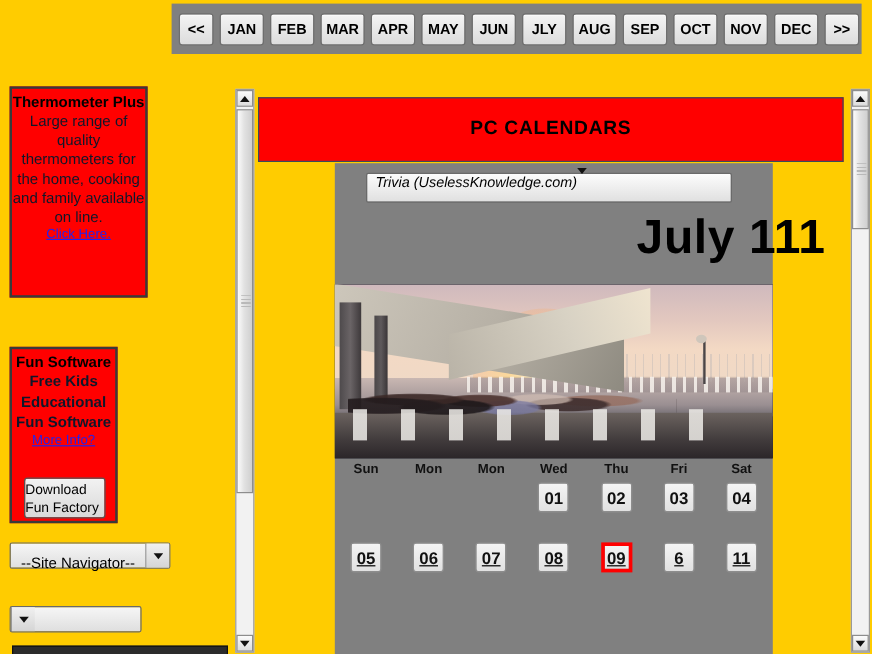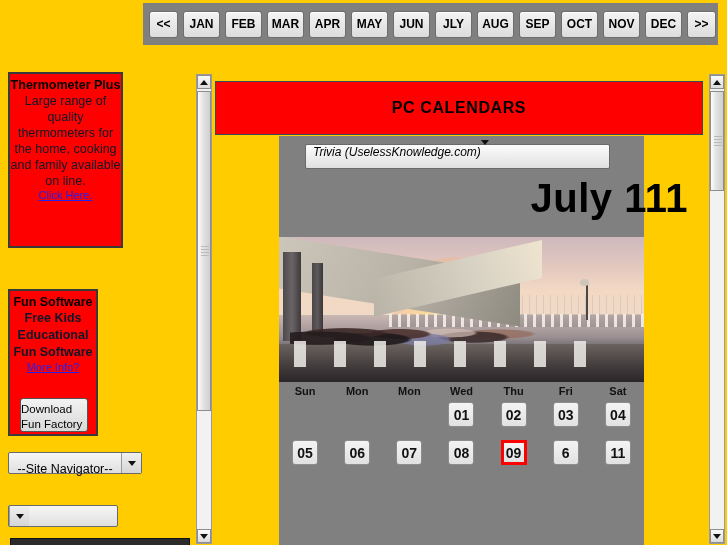--- a/index.html
+++ b/index.html
@@ -207,21 +207,21 @@
     position:absolute;left:0;top:249px;width:365px;
     display:grid;grid-template-columns:repeat(7,1fr);
     text-align:center;color:#111;font-weight:bold;font-size:11px;
   }
   .date-row{
     position:absolute;left:0;width:365px;
     display:grid;grid-template-columns:repeat(7,1fr);
     justify-items:center;
   }
   #date-row-1{top:266px;}
-  #date-row-2{top:304px;}
+  #date-row-2{top:316px;text-decoration:underline;}
   .cell{width:26px;height:25px;}
   .cell.filled{
     background:linear-gradient(#f4f4f4,#e1e1e1);
     border:1px solid #8d8d8d;border-radius:3px;box-sizing:border-box;
     display:flex;align-items:center;justify-content:center;
     font-size:14px;font-weight:bold;color:#111;cursor:pointer;
   }
   .cell.today{border:3px solid #FF0000;border-radius:0;}
 </style>
 </head>

